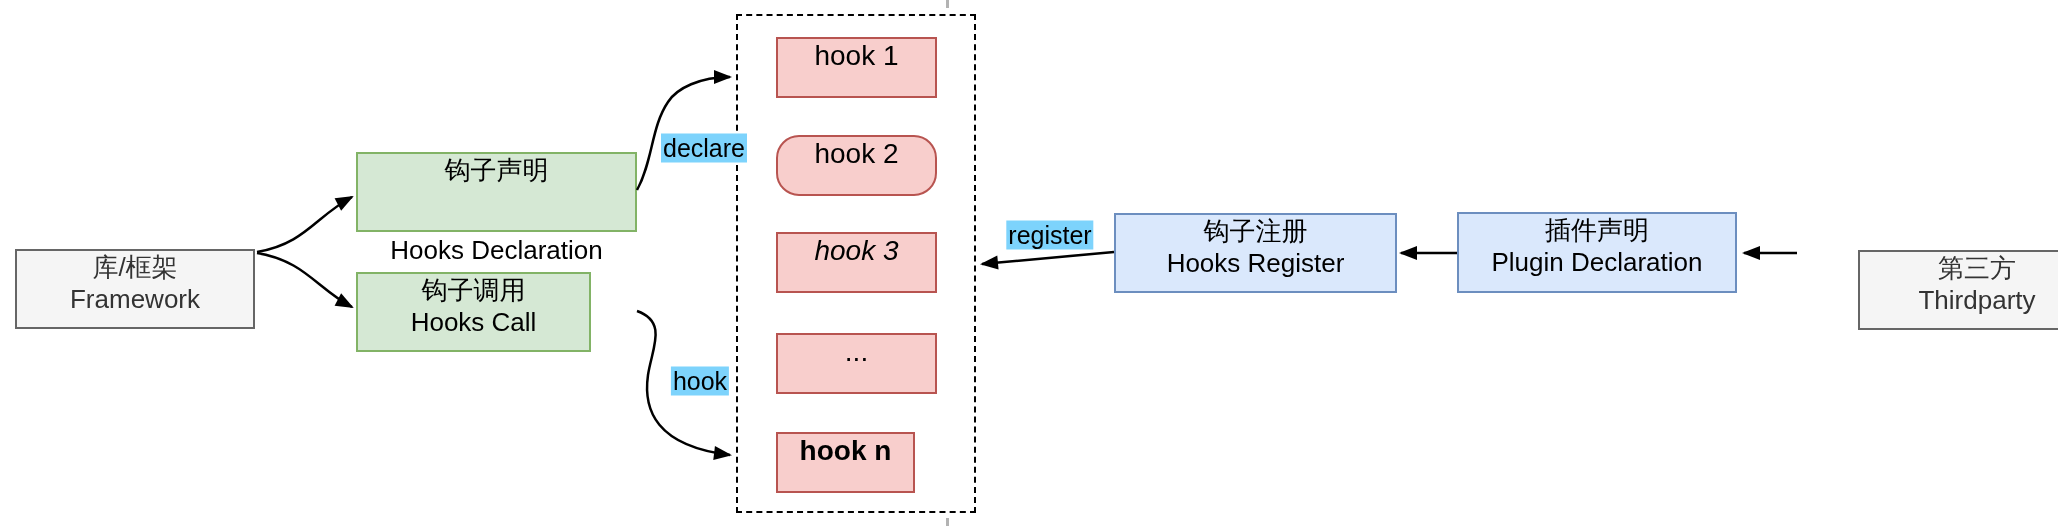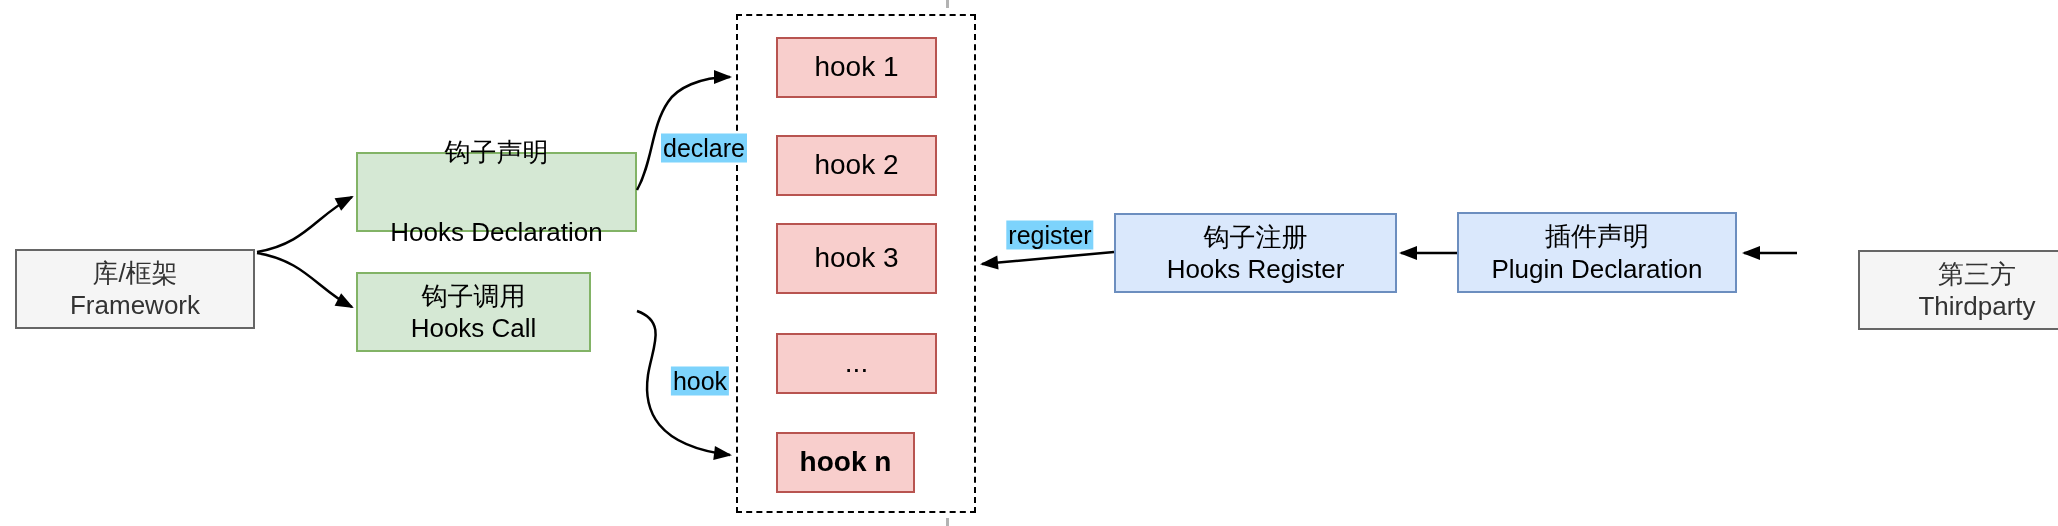--- a/index.html
+++ b/index.html
@@ -16,21 +16,21 @@
     left: 0; top: 0;
     z-index: 3;
     pointer-events: none;
   }
   .node {
     position: absolute;
     box-sizing: border-box;
     display: flex;
     flex-direction: column;
     align-items: center;
-    justify-content: center;
+    justify-content: flex-start;
     text-align: center;
     font-size: 26px;
     line-height: 1.24;
     color: #000000;
     z-index: 2;
     white-space: nowrap;
   }
   .node.gray  { background: #f5f5f5; border: 2.5px solid #666666; color: #333333; margin-top: 36px; }
   .node.green { background: #d5e8d4; border: 2.5px solid #82b366; }
   .node.blue  { background: #dae8fc; border: 2.5px solid #6c8ebf; }
@@ -98,24 +98,24 @@
   </div>
 
   <div class="node green" style="left:356px; top:272px; width:235px; height:80px;">
     <div>钩子调用</div>
     <div>Hooks Call</div>
   </div>
 
   <div class="node hook" style="left:776px; top:37px; width:161px; height:61px;">
     <div>hook 1</div>
   </div>
-  <div class="node hook" style="left:776px; top:135px; width:161px; height:61px;">
+  <div class="node hook" style="left:776px; top:135px; width:161px; height:61px;border-radius:23px;">
     <div>hook 2</div>
   </div>
-  <div class="node hook" style="left:776px; top:223px; width:161px; height:71px;">
+  <div class="node hook" style="left:776px; top:232px; width:161px; height:61px;font-style:italic;">
     <div>hook 3</div>
   </div>
   <div class="node hook" style="left:776px; top:333px; width:161px; height:61px;">
     <div>...</div>
   </div>
   <div class="node hook" style="left:776px; top:432px; width:139px; height:61px;font-weight:bold;">
     <div>hook n</div>
   </div>
 
   <div class="node blue" style="left:1114px; top:213px; width:283px; height:80px;">

